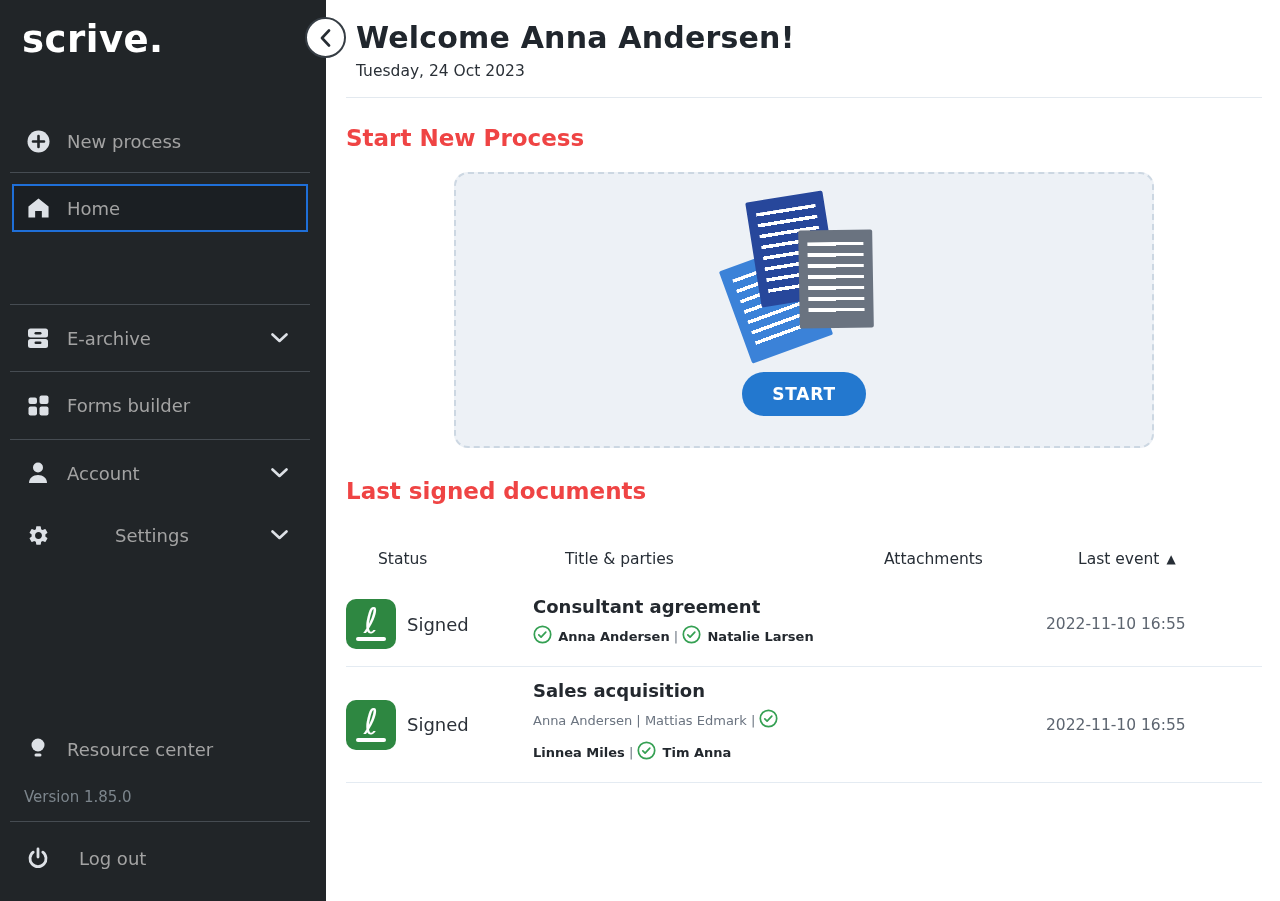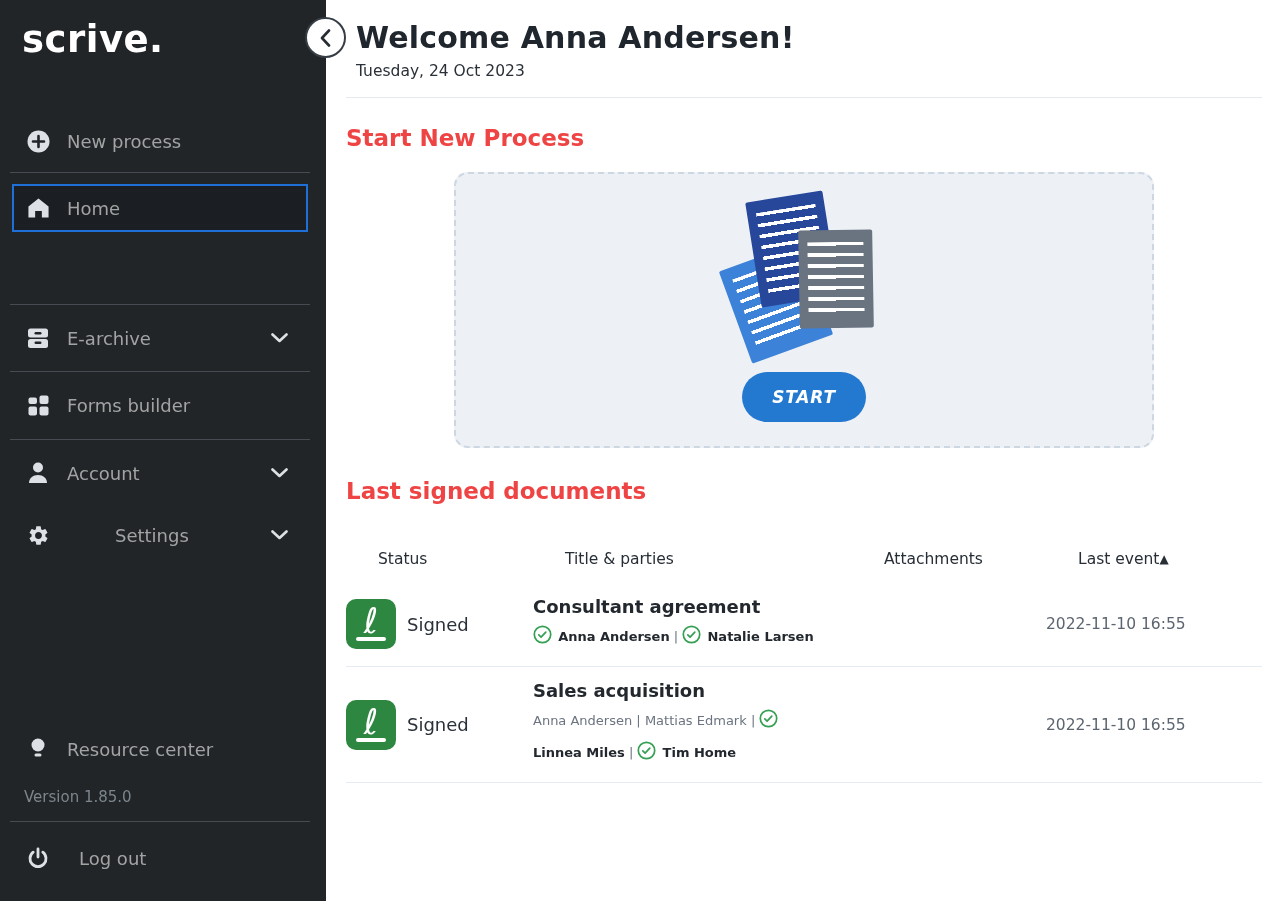--- a/index.html
+++ b/index.html
@@ -41,32 +41,32 @@
   .docs { position:relative; width:210px; height:168px; margin:18px auto 0; }
   .doc { position:absolute; border-radius:2px; }
   .doc-lines { position:absolute; background:repeating-linear-gradient(
                 to bottom, #fff 0 3.5px, rgba(0,0,0,0) 3.5px 11px); }
   .doc-blue  { left:34px; top:62px; width:86px; height:98px; background:#3b82d8;
                transform:rotate(-20deg); z-index:1; }
   .doc-navy  { left:54px; top:4px;  width:78px; height:106px; background:#27479b;
                transform:rotate(-9deg); z-index:2; }
   .doc-gray  { left:100px; top:38px; width:74px; height:98px; background:#6a7380;
                transform:rotate(-1deg); z-index:3; }
-  .start-btn { display:block; margin:12px auto 0; width:124px; height:50px;
+  .start-btn { display:block; margin:12px auto 0; width:124px; height:44px;
                border:none; border-radius:26px; background:#2378cf; color:#fff;
                font-family:inherit; font-size:17px; font-weight:700;
-               letter-spacing:0.8px; cursor:pointer;font-style:italic; }
+               letter-spacing:0.8px; cursor:pointer; }
 
   
   .doc-table { margin-top:24px; }
   .t-row { display:grid; grid-template-columns:187px 319px 194px auto;
            padding-left:32px; align-items:center; }
   .t-head { padding-top:22px; padding-bottom:14px; }
   .t-head .th { font-size:15.5px; font-weight:400; color:#272e36; }
-  .th-sort { display:inline-flex; align-items:center; cursor:pointer; }
+  .th-sort { display:inline-flex; align-items:center; gap:7px; cursor:pointer; }
   .sort-arrow { font-size:12px; color:#272e36; }
   .t-body-row { border-bottom:1px solid #e4ebf2; padding:13px 0; min-height:85px;
                 cursor:pointer; }
   .status-cell { display:flex; align-items:center; gap:11px; }
   .signed-badge { position:relative; width:50px; height:50px; border-radius:10px;
                   background:#2e8741; flex:0 0 50px; }
   .signed-badge .glyph { position:absolute; top:1px; left:0; right:0;
                          text-align:center; font-size:35px; font-style:italic;
                          color:#fff; line-height:42px; }
   .signed-badge .underline { position:absolute; left:10px; right:10px; bottom:8px;
@@ -298,21 +298,21 @@
               <span class="check-ico"><svg width="19" height="19" viewBox="0 0 19 19">
                     <circle cx="9.5" cy="9.5" r="8.2" fill="none" stroke="#35a053" stroke-width="1.7"></circle>
                     <path d="M5.8 9.8l2.3 2.3 4.7-5" fill="none" stroke="#35a053" stroke-width="1.7" stroke-linecap="round" stroke-linejoin="round"></path>
                   </svg></span>
               <span class="party-name">Linnea Miles</span>
               <span class="party-sep">|</span>
               <span class="check-ico"><svg width="19" height="19" viewBox="0 0 19 19">
                     <circle cx="9.5" cy="9.5" r="8.2" fill="none" stroke="#35a053" stroke-width="1.7"></circle>
                     <path d="M5.8 9.8l2.3 2.3 4.7-5" fill="none" stroke="#35a053" stroke-width="1.7" stroke-linecap="round" stroke-linejoin="round"></path>
                   </svg></span>
-              <span class="party-name">Tim Home</span>
+              <span class="party-name">Tim Anna</span>
             </div>
           </div>
           <div></div>
           <div class="last-event">2022-11-10 16:55</div>
         </div>
 
       </div>
     </div>
   </main>
 </div>

